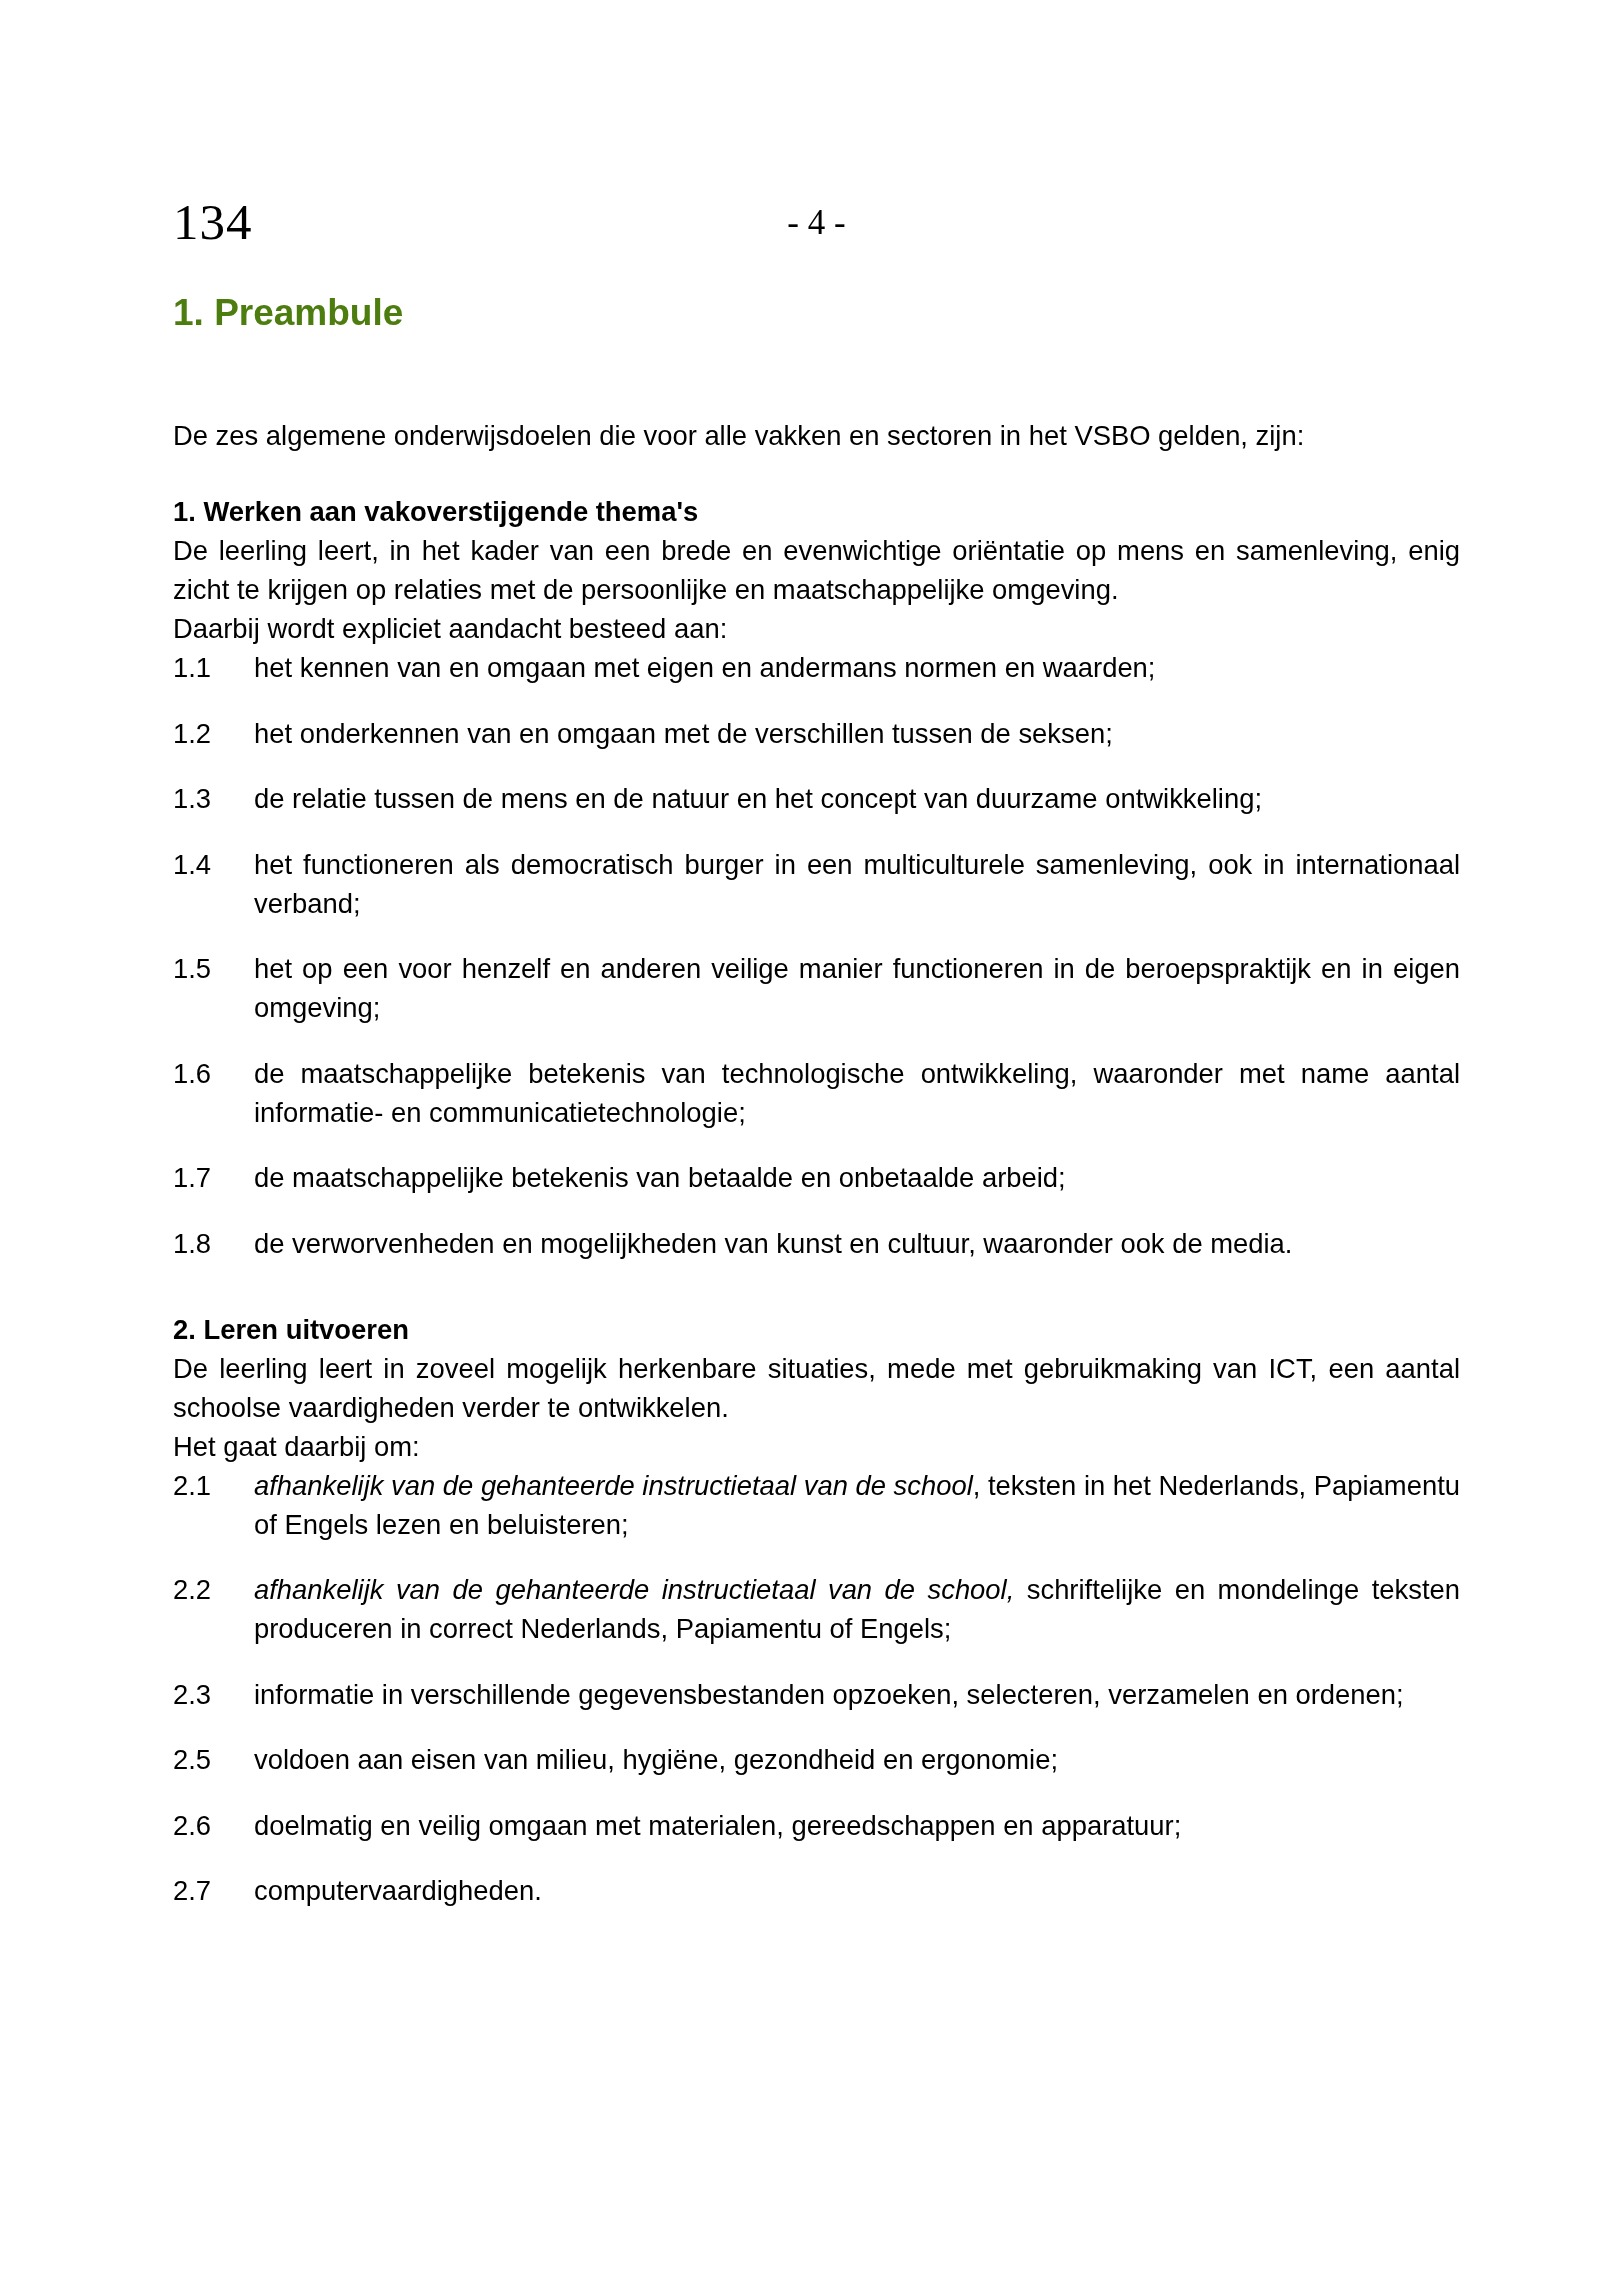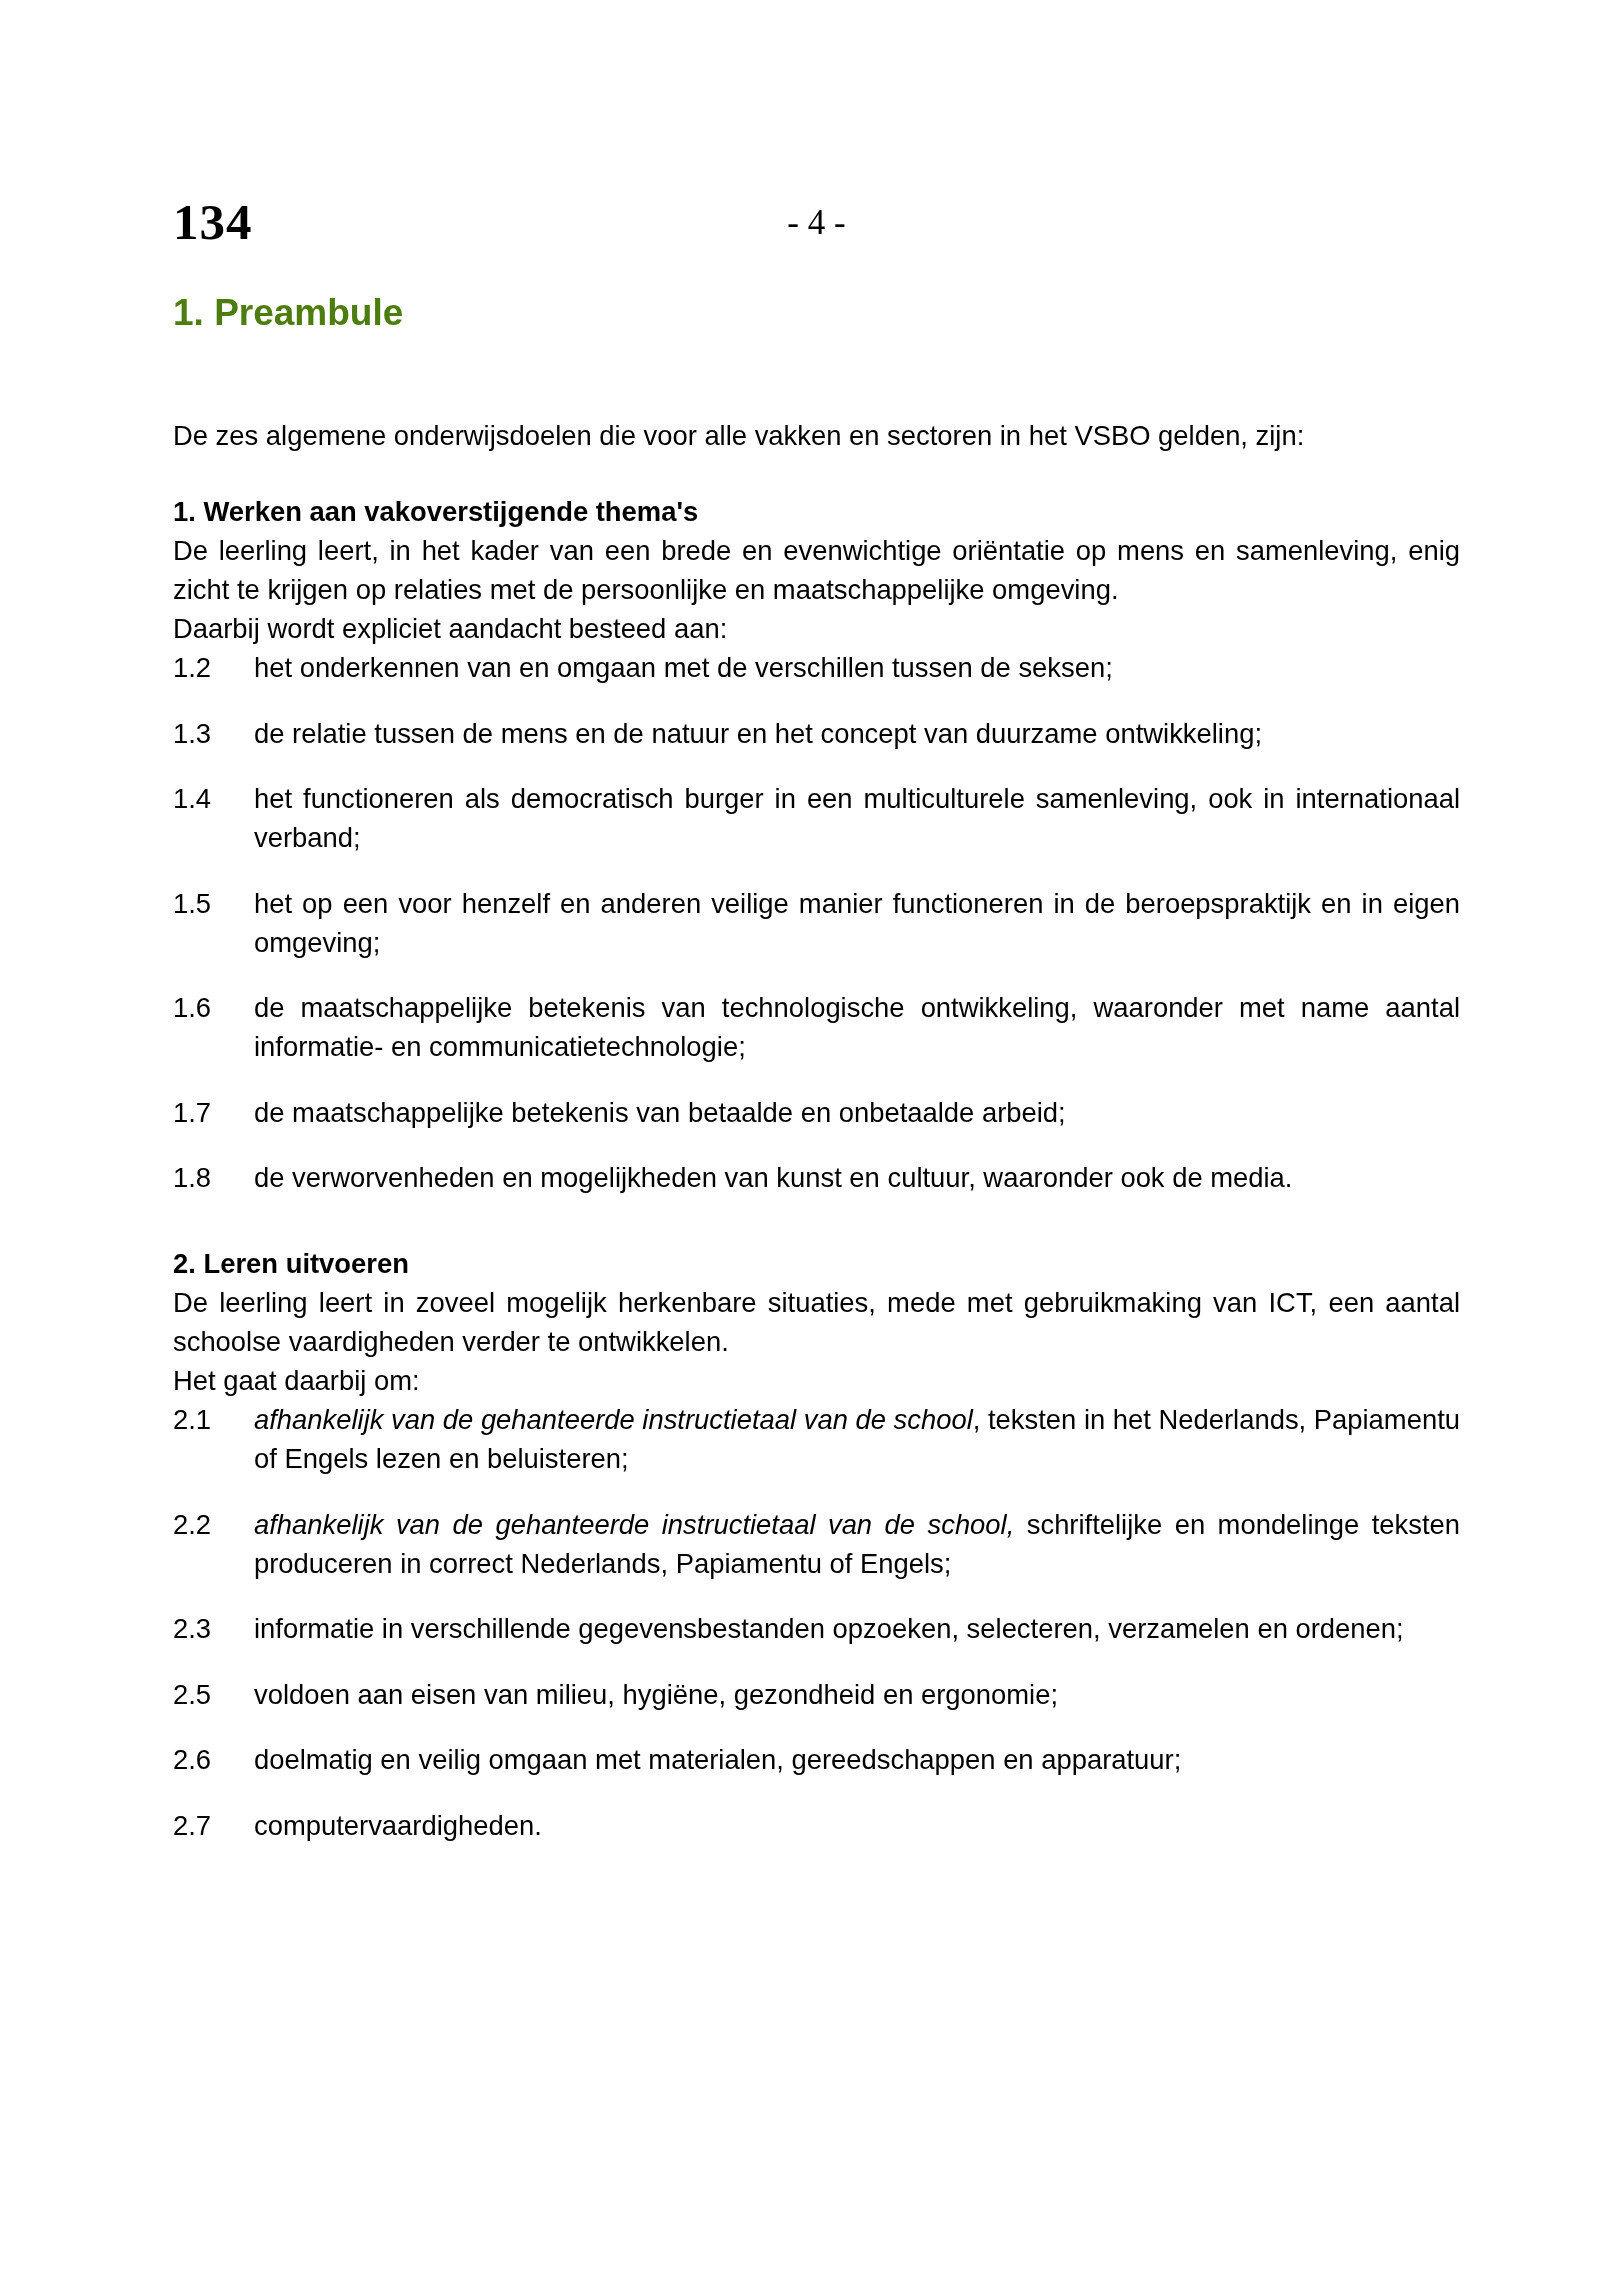--- a/index.html
+++ b/index.html
@@ -13,21 +13,21 @@
     font-family: "Liberation Sans", sans-serif;
     color: #000000;
     overflow: hidden;
   }
   .page-header {
     position: relative;
     height: 47px;
   }
   .folio {
     font-family: "Liberation Serif", serif;
-    font-weight: bold;
+    font-weight: normal;
     font-size: 51px;
     line-height: 47px;
     letter-spacing: 1px;
   }
   .page-number {
     position: absolute;
     left: 0; right: 0;
     top: 3.9px;
     text-align: center;
     font-family: "Liberation Serif", serif;
@@ -89,20 +89,24 @@
   <h1 class="page-title">1. Preambule</h1>
 
   <p class="intro">De zes algemene onderwijsdoelen die voor alle vakken en sectoren in het VSBO gelden, zijn:</p>
 
   <div class="section first">
     <p class="section-title">1. Werken aan vakoverstijgende thema's</p>
     <p class="section-body">De leerling leert, in het kader van een brede en evenwichtige oriëntatie op mens en samenleving, enig zicht te krijgen op relaties met de persoonlijke en maatschappelijke omgeving.</p>
     <p class="lead-in">Daarbij wordt expliciet aandacht besteed aan:</p>
     <div class="items">
 
+        <div class="item">
+          <span class="num">1.1</span>
+          <span class="text"><em></em><span>het kennen van en omgaan met eigen en andermans normen en waarden;</span></span>
+        </div>
 
         <div class="item">
           <span class="num">1.2</span>
           <span class="text"><em></em><span>het onderkennen van en omgaan met de verschillen tussen de seksen;</span></span>
         </div>
 
         <div class="item">
           <span class="num">1.3</span>
           <span class="text"><em></em><span>de relatie tussen de mens en de natuur en het concept van duurzame ontwikkeling;</span></span>
         </div>

